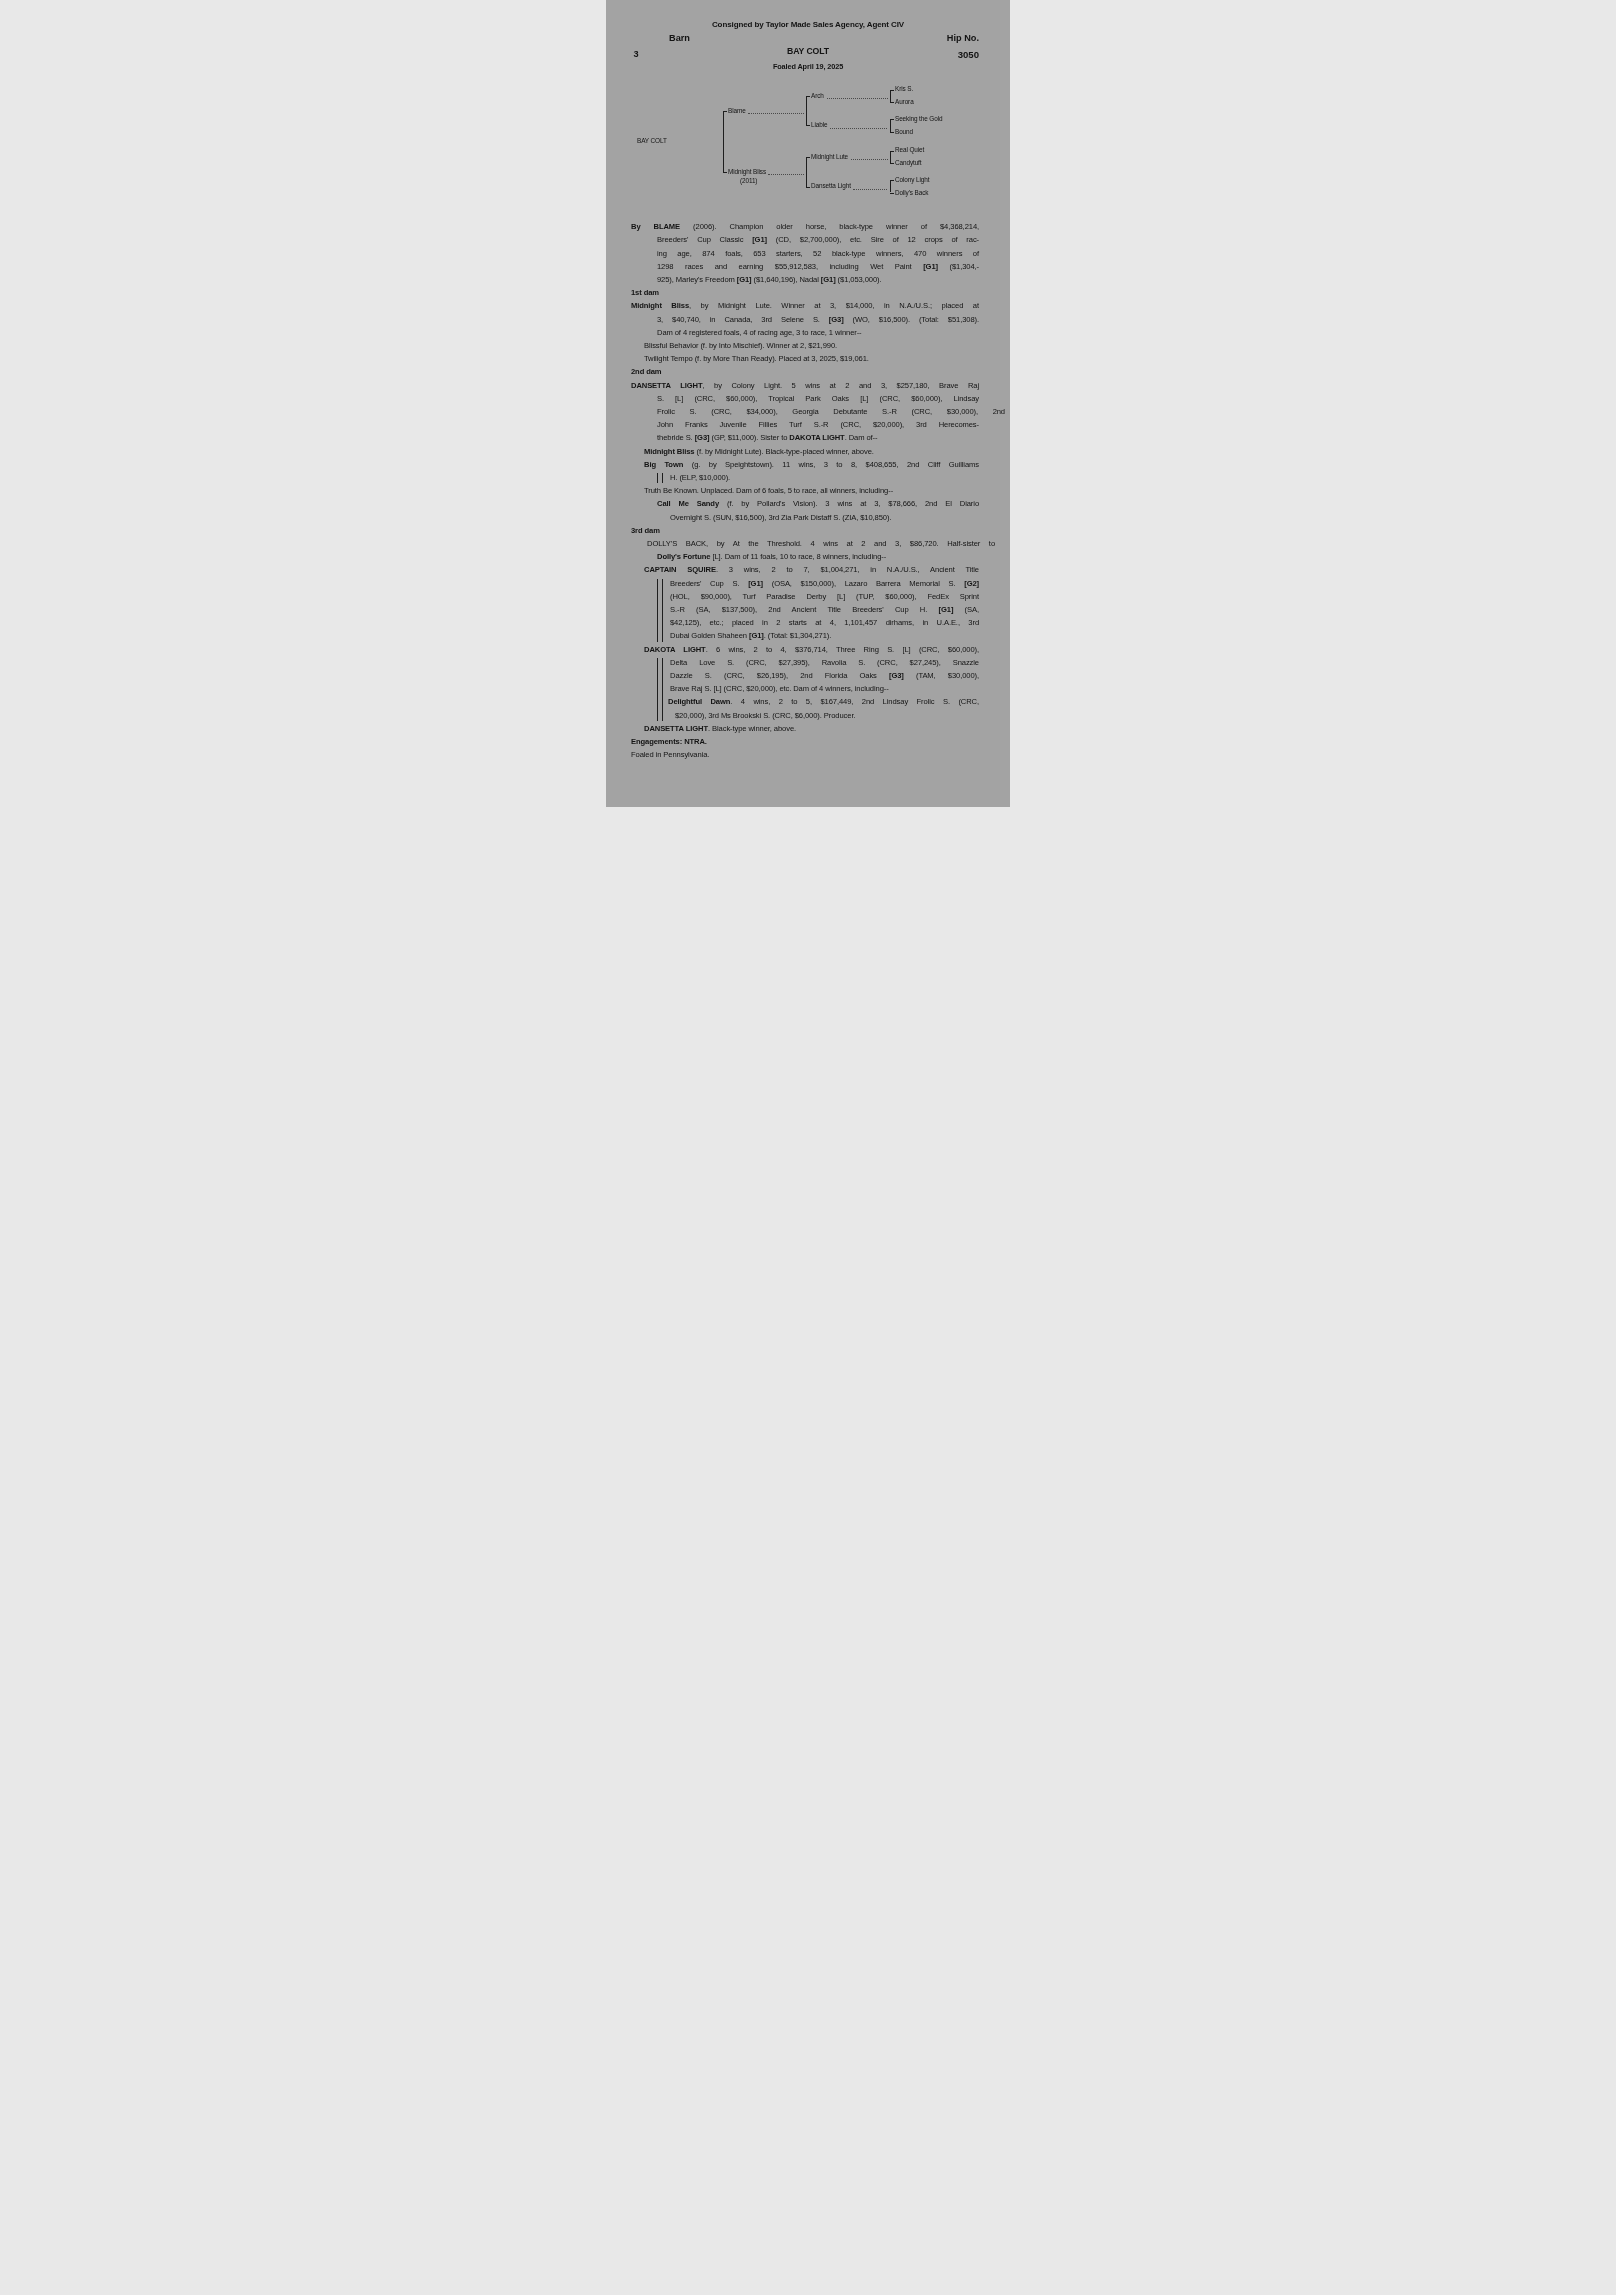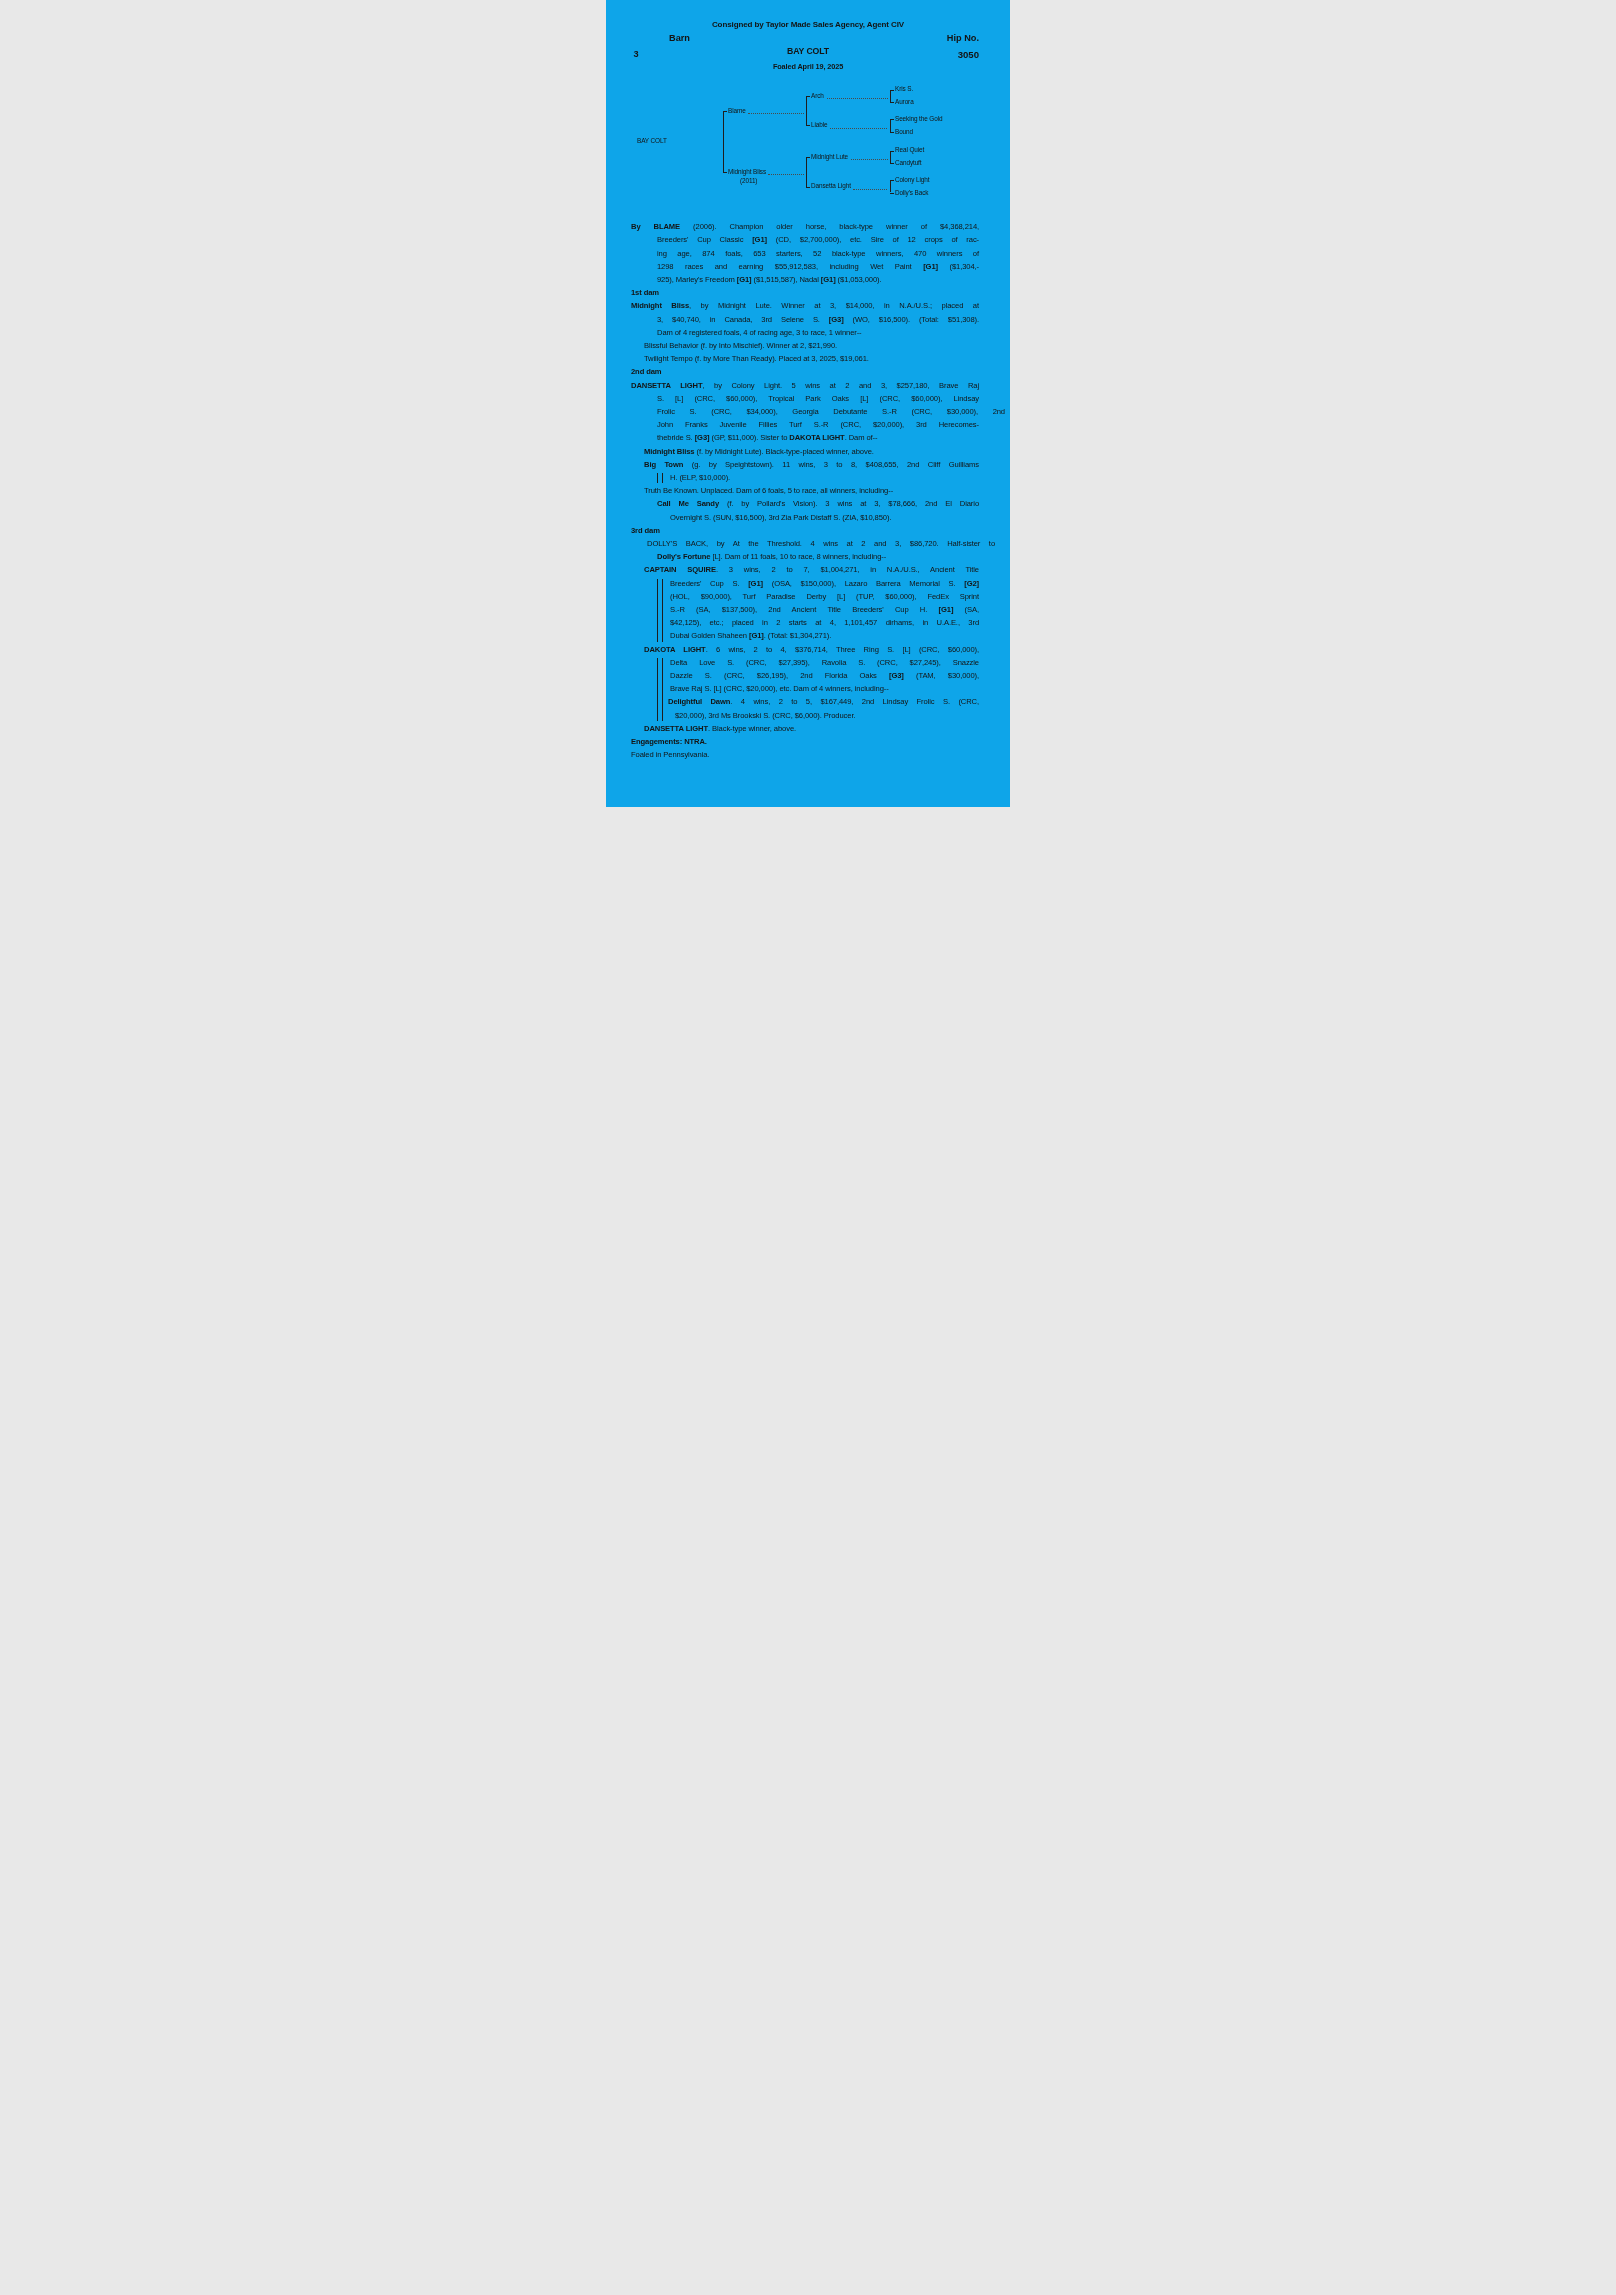--- a/index.html
+++ b/index.html
@@ -1,20 +1,20 @@
 <!DOCTYPE html>
 <html style="font-size:7.3px"><head>
 <meta charset="utf-8">
 <style>
   html,body{margin:0;padding:0;background:#e8e8e8;}
   .page{
     position:relative;
     width:404px;height:807px;
     margin:0 auto;
-    background:#0ea5e9;
+    background:#a3a3a3;
     color:#141414;
     font-family:"Liberation Sans","DejaVu Sans",sans-serif;
     overflow:hidden;
   }
   .ctr{position:absolute;left:0;right:0;text-align:center;white-space:nowrap;}
   .consignor{top:20px;font-size:8px;font-weight:bold;letter-spacing:-0.1px;}
   .barn-label{position:absolute;left:27px;top:33px;font-size:9.2px;font-weight:bold;padding-left:36px;}
   .barn-num{position:absolute;left:27.5px;top:49px;font-size:9.2px;font-weight:bold;}
   .hip-label{position:absolute;right:31px;top:33px;font-size:9.2px;font-weight:bold;text-align:center;}
   .hip-num{position:absolute;right:31px;top:49px;font-size:9.6px;font-weight:bold;text-align:right;}
@@ -86,21 +86,21 @@
       <div class="hstub" style="left: 284px; top: 163px;"></div>
       <div class="vline" style="left: 284px; top: 180px; height: 12.4px;"></div>
       <div class="hstub" style="left: 284px; top: 180px;"></div>
       <div class="hstub" style="left: 284px; top: 193px;"></div>
     </div>
   <div id="bodytext">
       <div class="bl j" style="left: 25px; top: 222px; width: 348px;"><span class="b">By BLAME</span><span> (2006). Champion older horse, black-type winner of $4,368,214,</span></div>
       <div class="bl j" style="left: 51px; top: 235px; width: 322px;"><span>Breeders' Cup Classic </span><span class="b">[G1]</span><span> (CD, $2,700,000), etc. Sire of 12 crops of rac-</span></div>
       <div class="bl j" style="left: 51px; top: 249px; width: 322px;"><span>ing age, 874 foals, 653 starters, 52 black-type winners, 470 winners of</span></div>
       <div class="bl j" style="left: 51px; top: 262px; width: 322px;"><span>1298 races and earning $55,912,583, including Wet Paint </span><span class="b">[G1]</span><span> ($1,304,-</span></div>
-      <div class="bl" style="left: 51px; top: 275px; width: 322px;"><span>925), Marley's Freedom </span><span class="b">[G1]</span><span> ($1,515,587), Nadal </span><span class="b">[G1]</span><span> ($1,053,000).</span></div>
+      <div class="bl" style="left: 51px; top: 275px; width: 322px;"><span>925), Marley's Freedom </span><span class="b">[G1]</span><span> ($1,640,196), Nadal </span><span class="b">[G1]</span><span> ($1,053,000).</span></div>
       <div class="bl" style="left: 25px; top: 288px; width: 348px;"><span class="b">1st dam</span></div>
       <div class="bl j" style="left: 25px; top: 301px; width: 348px;"><span class="b">Midnight Bliss</span><span>, by Midnight Lute. Winner at 3, $14,000, in N.A./U.S.; placed at</span></div>
       <div class="bl j" style="left: 51px; top: 315px; width: 322px;"><span>3, $40,740, in Canada, 3rd Selene S. </span><span class="b">[G3]</span><span> (WO, $16,500). (Total: $51,308).</span></div>
       <div class="bl" style="left: 51px; top: 328px; width: 322px;"><span>Dam of 4 registered foals, 4 of racing age, 3 to race, 1 winner--</span></div>
       <div class="bl" style="left: 38px; top: 341px; width: 335px;"><span>Blissful Behavior (f. by Into Mischief). Winner at 2, $21,990.</span></div>
       <div class="bl" style="left: 38px; top: 354px; width: 335px;"><span>Twilight Tempo (f. by More Than Ready). Placed at 3, 2025, $19,061.</span></div>
       <div class="bl" style="left: 25px; top: 367px; width: 348px;"><span class="b">2nd dam</span></div>
       <div class="bl j" style="left: 25px; top: 381px; width: 348px;"><span class="b">DANSETTA LIGHT</span><span>, by Colony Light. 5 wins at 2 and 3, $257,180, Brave Raj</span></div>
       <div class="bl j" style="left: 51px; top: 394px; width: 322px;"><span>S. [L] (CRC, $60,000), Tropical Park Oaks [L] (CRC, $60,000), Lindsay</span></div>
       <div class="bl j" style="left: 51px; top: 407px; width: 348px;"><span>Frolic S. (CRC, $34,000), Georgia Debutante S.-R (CRC, $30,000), 2nd</span></div>

